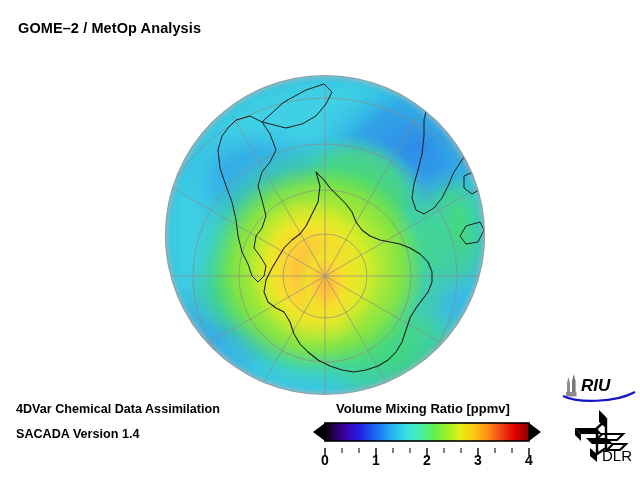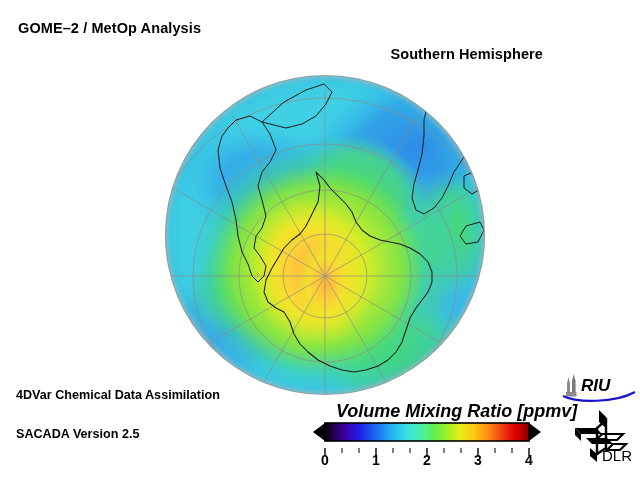--- a/index.html
+++ b/index.html
@@ -15,40 +15,39 @@
   #hdr-sub{left:18px;top:46px;}
   #hdr-date{right:18px;top:20px;text-align:right;}
   #hdr-region{right:18px;top:46px;text-align:right;}
 
   #globe-wrap{position:absolute;left:166px;top:76px;width:318px;height:318px;}
   #globe{position:absolute;left:0;top:0;width:318px;height:318px;border-radius:50%;overflow:hidden;
          box-shadow:0 0 0 1.1px #9a9a9a;background:#35c8e8;}
   #globe svg{display:block;}
 
   .cap{position:absolute;font-weight:bold;font-size:12.6px;white-space:nowrap;}
-  #cap1{left:16px;top:388px;}
+  #cap1{left:16px;top:402px;}
   #cap2{left:16px;top:427px;}
   #cap3{left:16px;top:452px;}
 
-  #cb-title{position:absolute;left:336px;top:401px;font-weight:bold;font-size:18px;white-space:nowrap;font-style:italic;}
+  #cb-title{position:absolute;left:336px;top:401px;font-weight:bold;font-size:13px;white-space:nowrap;}
   #cb-wrap{position:absolute;left:313px;top:420px;width:228px;height:24px;}
   #cb-ticks{position:absolute;left:313px;top:444px;width:228px;height:10px;}
   #cb-labels{position:absolute;left:303px;top:452px;width:248px;height:20px;}
   .cb-lab{position:absolute;font-weight:bold;font-size:14px;transform:translateX(-50%);top:0;}
 
   #riu{position:absolute;left:561px;top:372px;width:76px;height:30px;}
   #dlr{position:absolute;left:566px;top:408px;width:70px;height:56px;}
 </style>
 </head>
 <body>
 
 <div id="stage">
 
   <div class="hdr" id="hdr-title">GOME–2 / MetOp Analysis</div>
-  <div class="hdr" id="hdr-region">Southern Hemisphere</div>
 
   <div id="globe-wrap">
     <div id="globe">
       <svg width="318" height="318" viewBox="0 0 318 318">
         <defs>
           <clipPath id="disc">
               <circle cx="159" cy="159" r="159"></circle>
             </clipPath>
 
           <radialGradient id="polarCore" cx="50%" cy="50%" r="50%">
@@ -171,21 +170,21 @@
                    L176,294 L188,296 L200,294 L212,290 L222,284 L230,276 L236,266
                    L240,254 L244,242 L250,232 L256,224 L262,216 L266,206 L266,196
                    L262,186 L254,178 L244,172 L234,168 L224,166 L214,164 L204,160
                    L196,154 L190,146 L186,136 L180,128 L172,120 L164,112 L158,104 Z" stroke-width="1.05"></path>
         </g>
       </svg>
     </div>
   </div>
 
   <div class="cap" id="cap1">4DVar Chemical Data Assimilation</div>
-  <div class="cap" id="cap2">SACADA Version 2.5</div>
+  <div class="cap" id="cap2">SACADA Version 1.4</div>
 
   <div id="cb-title">Volume Mixing Ratio [ppmv]</div>
 
   <div id="cb-wrap">
     <svg width="228" height="24" viewBox="0 0 228 24">
       <defs>
         <linearGradient id="cbgrad" x1="0" y1="0" x2="1" y2="0">
           <stop offset="0%" stop-color="#000000"></stop>
           <stop offset="5%" stop-color="#2a0060"></stop>
           <stop offset="11%" stop-color="#3c00b4"></stop>

